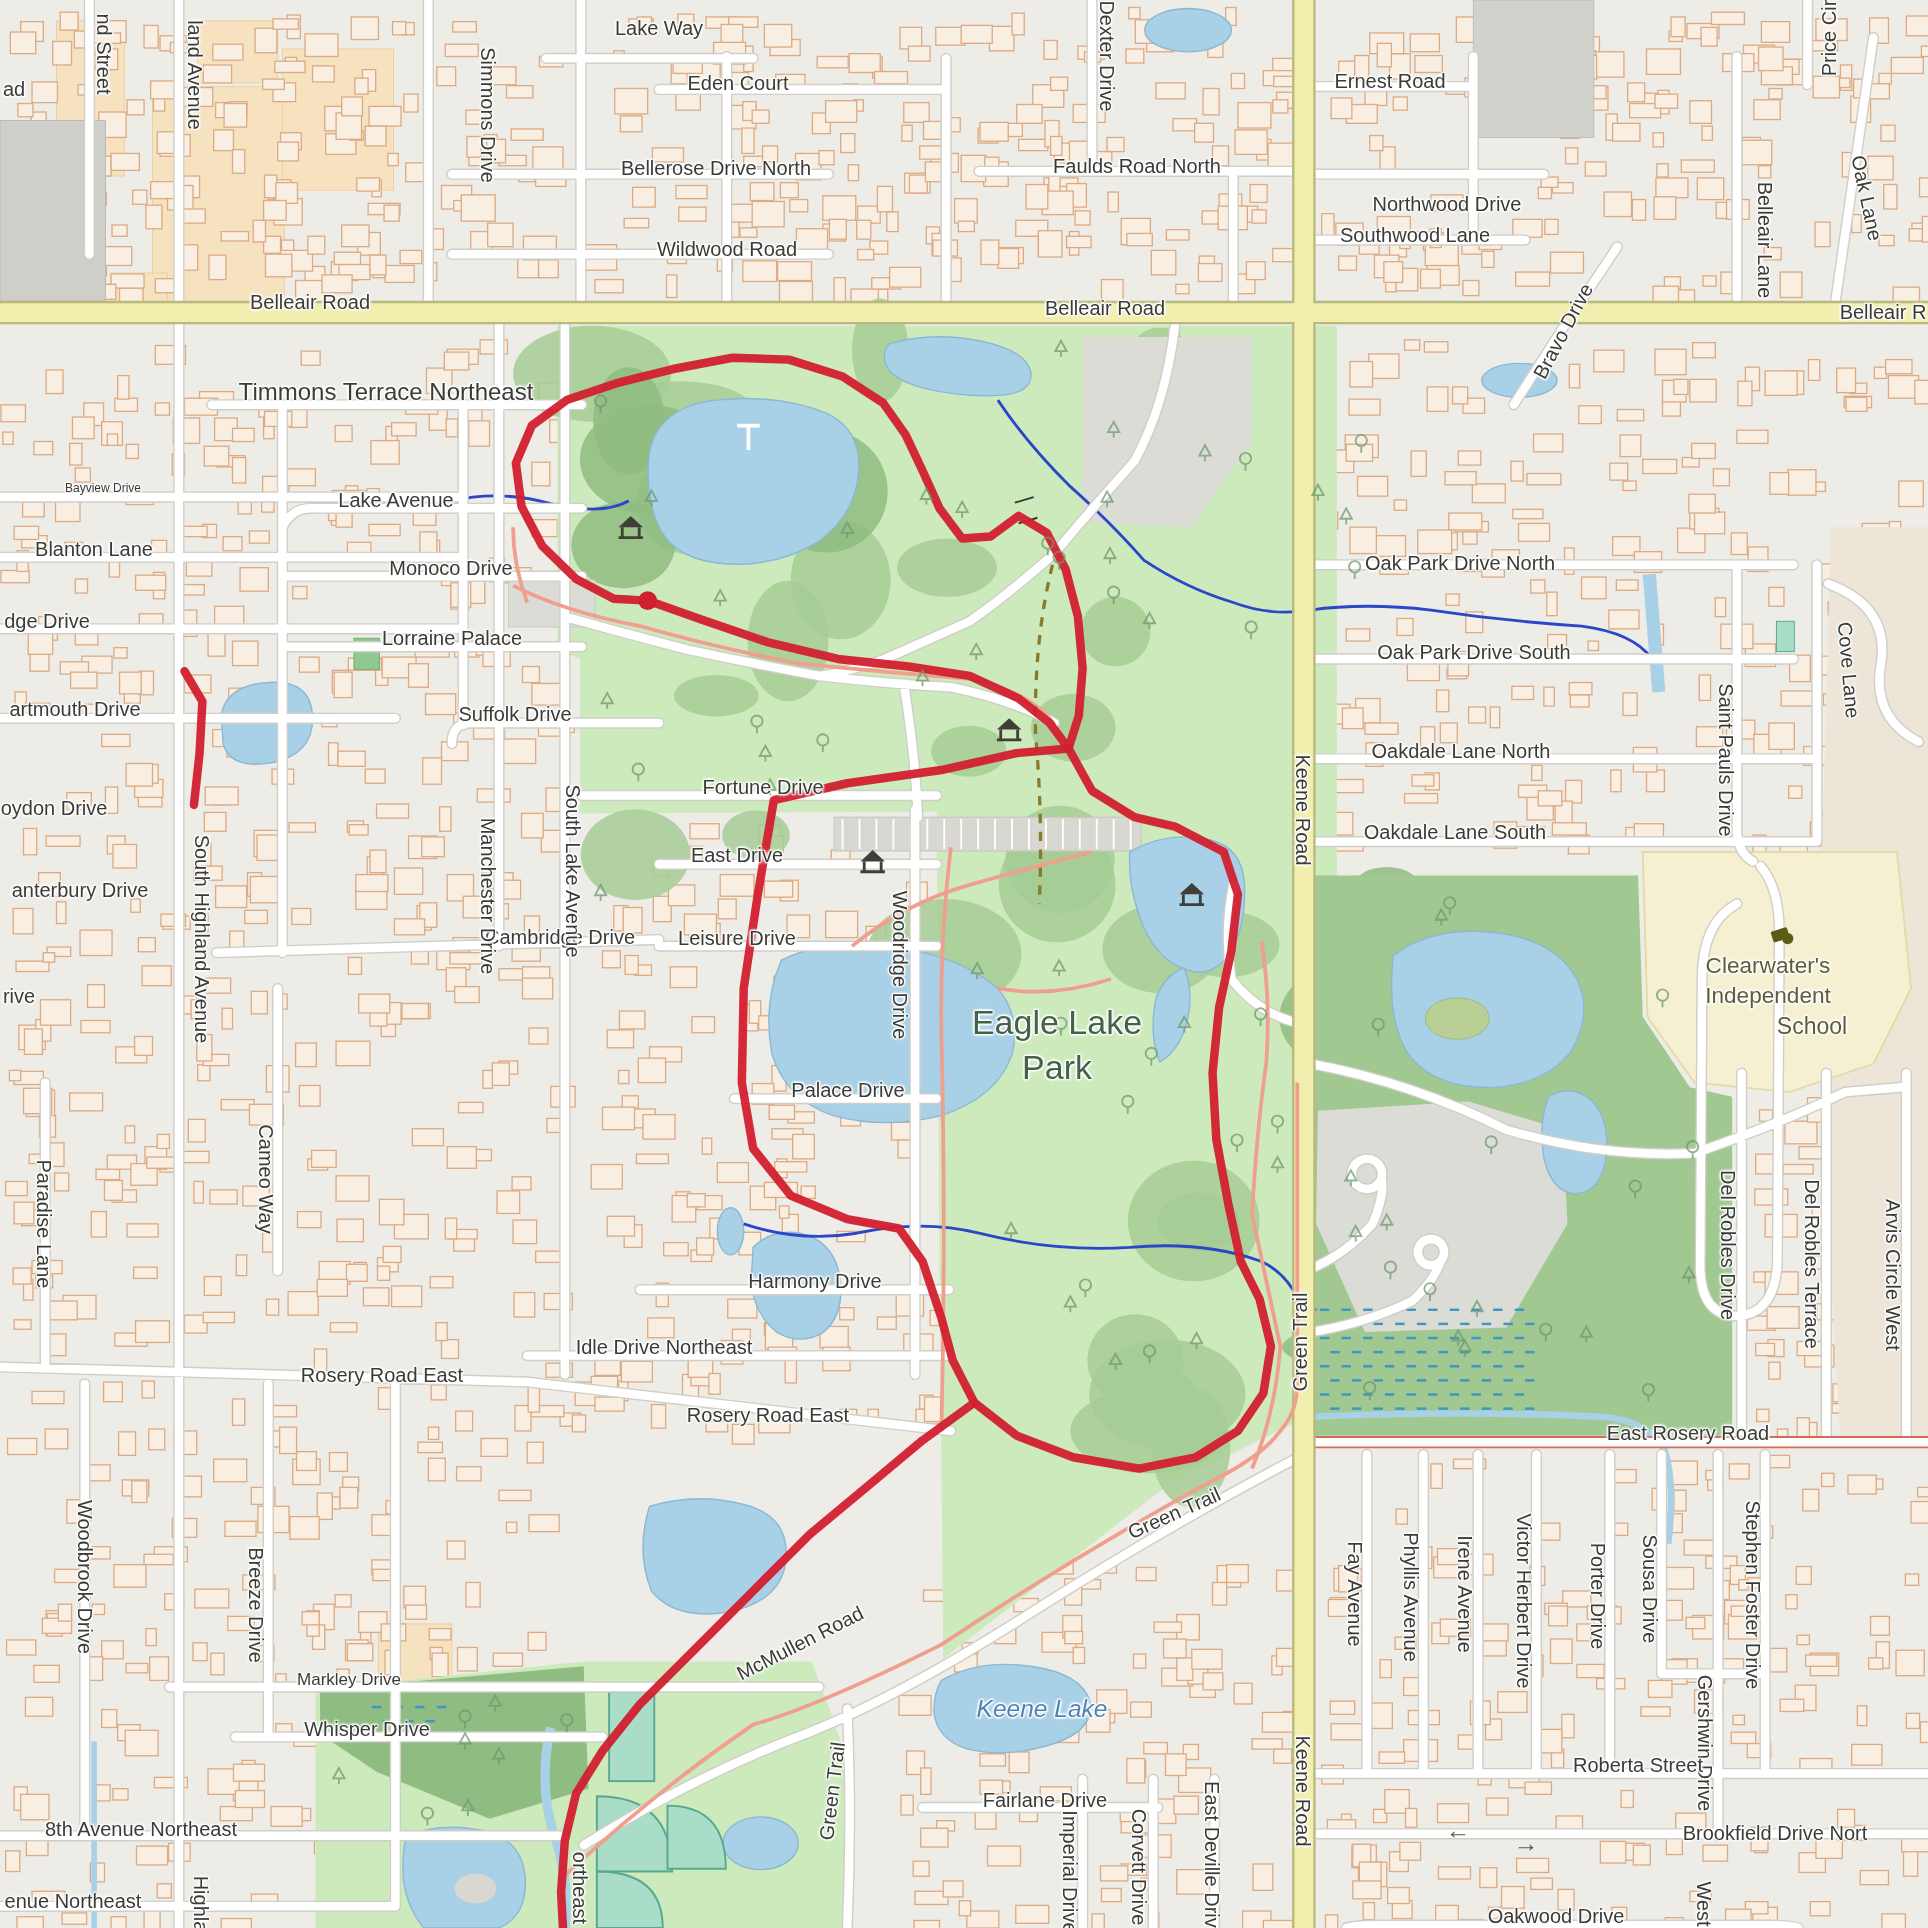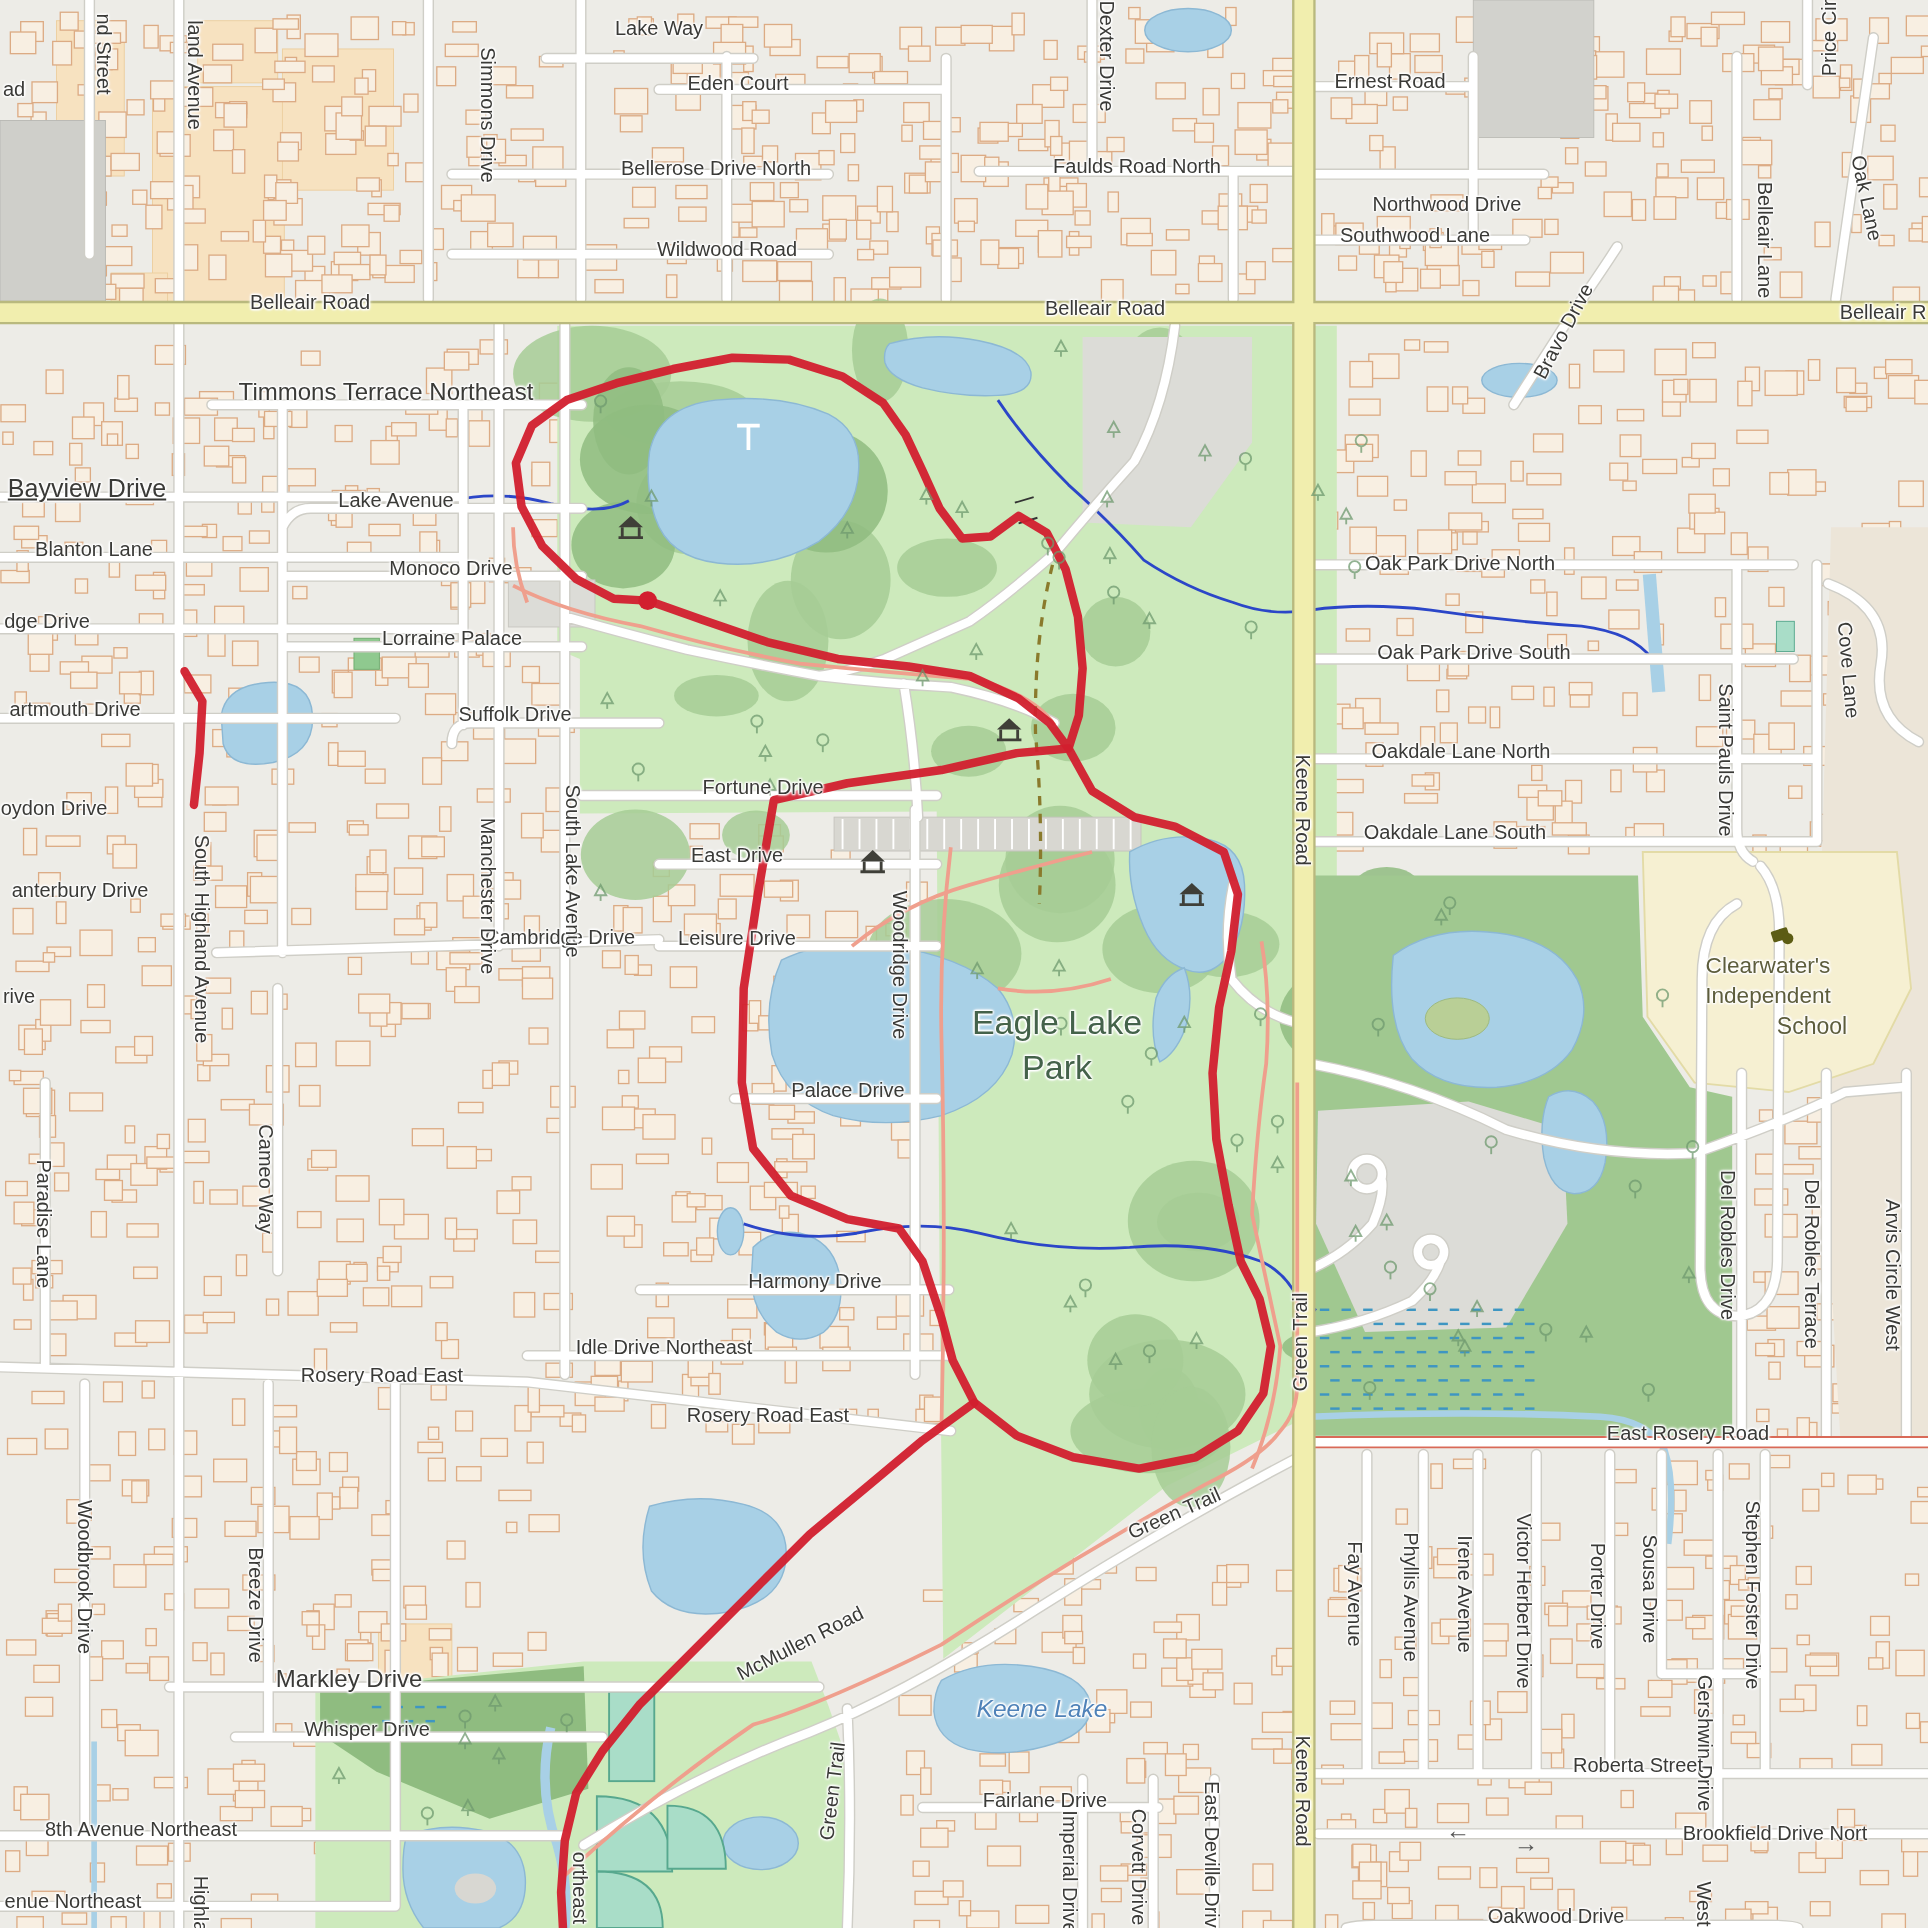--- a/index.html
+++ b/index.html
@@ -2204,21 +2204,21 @@
       <div class="lbl" style="left: 104px; top: 54px; font-size: 20px; --r: 90deg;">nd Street</div>
       <div class="lbl" style="left: 195px; top: 75px; font-size: 20px; --r: 90deg;">land Avenue</div>
       <div class="lbl" style="left: 14px; top: 89px; font-size: 20px; --r: 0deg;">ad</div>
       <div class="lbl" style="left: 488px; top: 115px; font-size: 20px; --r: 90deg;">Simmons Drive</div>
       <div class="lbl" style="left: 1107px; top: 56px; font-size: 20px; --r: 90deg;">Dexter Drive</div>
       <div class="lbl" style="left: 1765px; top: 240px; font-size: 20px; --r: 90deg;">Belleair Lane</div>
       <div class="lbl" style="left: 1867px; top: 198px; font-size: 20px; --r: 78deg;">Oak Lane</div>
       <div class="lbl" style="left: 1829px; top: 38px; font-size: 20px; --r: -90deg;">Price Cir</div>
       <div class="lbl" style="left: 1563px; top: 331px; font-size: 20px; --r: -62deg;">Bravo Drive</div>
       <div class="lbl" style="left: 386px; top: 392px; font-size: 24px; --r: 0deg;">Timmons Terrace Northeast</div>
-      <div class="lbl" style="left: 87px; top: 488px; font-size: 25px; text-decoration: underline; --r: 0deg;">Bayview Drive</div>
+      <div class="lbl" style="left: 103px; top: 488px; font-size: 12px; --r: 0deg;">Bayview Drive</div>
       <div class="lbl" style="left: 396px; top: 500px; font-size: 20px; --r: 0deg;">Lake Avenue</div>
       <div class="lbl" style="left: 94px; top: 549px; font-size: 20px; --r: 0deg;">Blanton Lane</div>
       <div class="lbl" style="left: 451px; top: 568px; font-size: 20px; --r: 0deg;">Monoco Drive</div>
       <div class="lbl" style="left: 47px; top: 621px; font-size: 20px; --r: 0deg;">dge Drive</div>
       <div class="lbl" style="left: 452px; top: 638px; font-size: 20px; --r: 0deg;">Lorraine Palace</div>
       <div class="lbl" style="left: 75px; top: 709px; font-size: 20px; --r: 0deg;">artmouth Drive</div>
       <div class="lbl" style="left: 515px; top: 714px; font-size: 20px; --r: 0deg;">Suffolk Drive</div>
       <div class="lbl" style="left: 763px; top: 787px; font-size: 20px; --r: 0deg;">Fortune Drive</div>
       <div class="lbl" style="left: 737px; top: 855px; font-size: 20px; --r: 0deg;">East Drive</div>
       <div class="lbl" style="left: 737px; top: 938px; font-size: 20px; --r: 0deg;">Leisure Drive</div>
@@ -2231,21 +2231,21 @@
       <div class="lbl" style="left: 54px; top: 808px; font-size: 20px; --r: 0deg;">oydon Drive</div>
       <div class="lbl" style="left: 80px; top: 890px; font-size: 20px; --r: 0deg;">anterbury Drive</div>
       <div class="lbl" style="left: 19px; top: 996px; font-size: 20px; --r: 0deg;">rive</div>
       <div class="lbl" style="left: 202px; top: 939px; font-size: 20px; --r: 90deg;">South Highland Avenue</div>
       <div class="lbl" style="left: 488px; top: 896px; font-size: 20px; --r: 90deg;">Manchester Drive</div>
       <div class="lbl" style="left: 573px; top: 871px; font-size: 20px; --r: 90deg;">South Lake Avenue</div>
       <div class="lbl" style="left: 266px; top: 1179px; font-size: 20px; --r: 90deg;">Cameo Way</div>
       <div class="lbl" style="left: 44px; top: 1224px; font-size: 20px; --r: 90deg;">Paradise Lane</div>
       <div class="lbl" style="left: 85px; top: 1577px; font-size: 20px; --r: 90deg;">Woodbrook Drive</div>
       <div class="lbl" style="left: 256px; top: 1605px; font-size: 20px; --r: 90deg;">Breeze Drive</div>
-      <div class="lbl" style="left: 349px; top: 1679px; font-size: 24px; --r: 0deg;">Markley Drive</div>
+      <div class="lbl" style="left: 349px; top: 1679px; font-size: 17px; --r: 0deg;">Markley Drive</div>
       <div class="lbl" style="left: 367px; top: 1729px; font-size: 20px; --r: 0deg;">Whisper Drive</div>
       <div class="lbl" style="left: 141px; top: 1829px; font-size: 20px; --r: 0deg;">8th Avenue Northeast</div>
       <div class="lbl" style="left: 73px; top: 1901px; font-size: 20px; --r: 0deg;">enue Northeast</div>
       <div class="lbl" style="left: 201px; top: 1904px; font-size: 20px; --r: 90deg;">Highla</div>
       <div class="lbl" style="left: 580px; top: 1888px; font-size: 20px; --r: 90deg;">ortheast</div>
       <div class="lbl" style="left: 900px; top: 965px; font-size: 20px; --r: 90deg;">Woodridge Drive</div>
       <div class="lbl park" style="left: 1057px; top: 1022px; font-size: 34px; --r: 0deg;">Eagle Lake</div>
       <div class="lbl park" style="left: 1057px; top: 1067px; font-size: 34px; --r: 0deg;">Park</div>
       <div class="lbl" style="left: 1303px; top: 810px; font-size: 20px; --r: 90deg;">Keene Road</div>
       <div class="lbl" style="left: 1303px; top: 1791px; font-size: 20px; --r: 90deg;">Keene Road</div>

